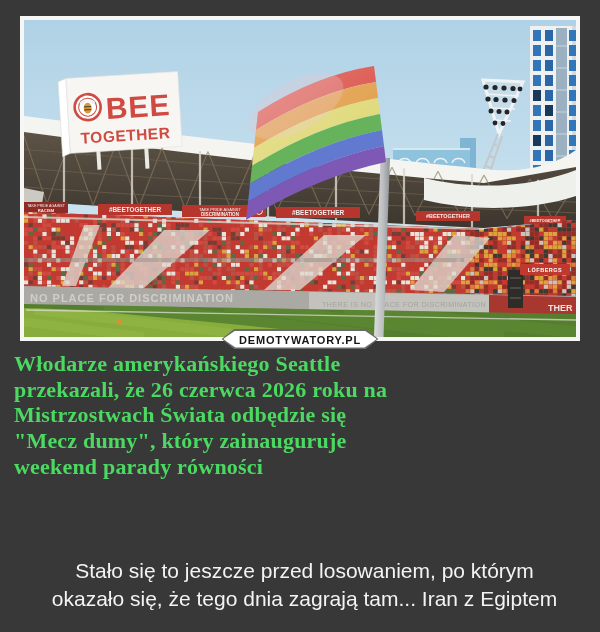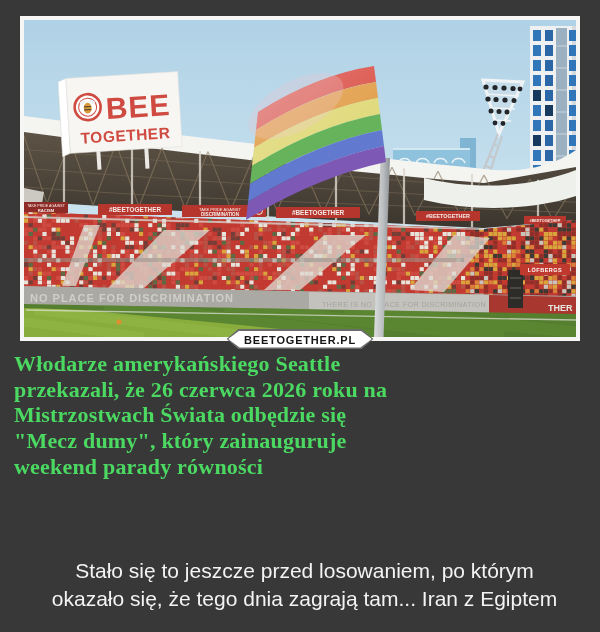--- a/index.html
+++ b/index.html
@@ -2802,21 +2802,21 @@
       <path d="M356,94 Q292,106 228,146 L226,164 Q292,123 358,110 Z" fill="#66b35c"></path>
       <path d="M358,110 Q292,123 226,164 L224,182 Q293,140 360,126 Z" fill="#6179ce"></path>
       <path d="M360,126 Q292,140 224,182 L222,200 Q292,157 362,142 Z" fill="#7e58b5"></path>
       <ellipse cx="272" cy="86" rx="52" ry="25" fill="#eec2cc" opacity="0.28" transform="rotate(-28 272 86)"></ellipse>
       <path d="M350,46 Q292,55 234,92 L228,146 Q292,106 356,94 Z" fill="url(#sheen)" opacity="0.5"></path>
     </g>
   </svg>
 </div>
 
 <div class="badge">
-  <div class="badge-inner">BEETOGETHER.PL</div>
+  <div class="badge-inner">DEMOTYWATORY.PL</div>
 </div>
 
 <h1 class="title" style="color: rgb(75, 217, 98);">Włodarze amerykańskiego Seattle
 przekazali, że 26 czerwca 2026 roku na
 Mistrzostwach Świata odbędzie się
 "Mecz dumy", który zainauguruje
 weekend parady równości</h1>
 <p class="subtitle" style="color: rgb(243, 243, 243);">Stało się to jeszcze przed losowaniem, po którym
 okazało się, że tego dnia zagrają tam... Iran z Egiptem</p>
 

